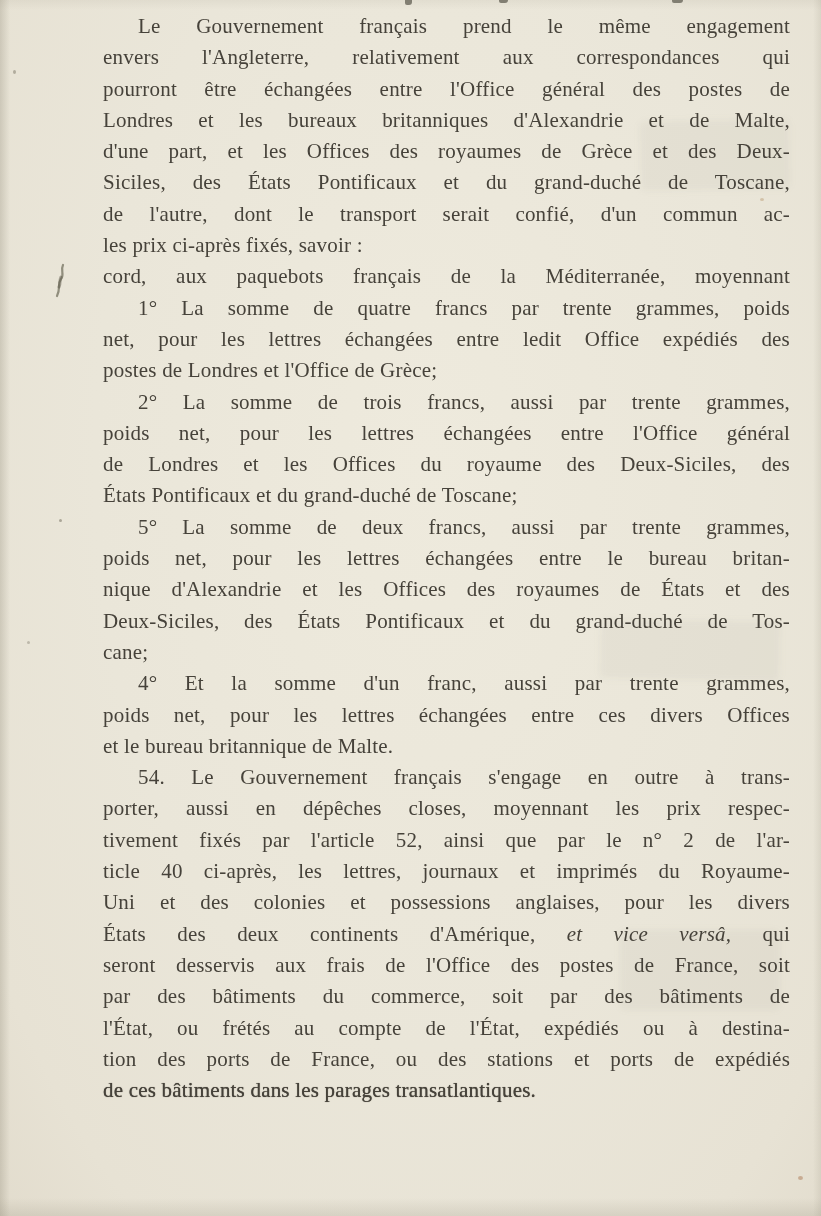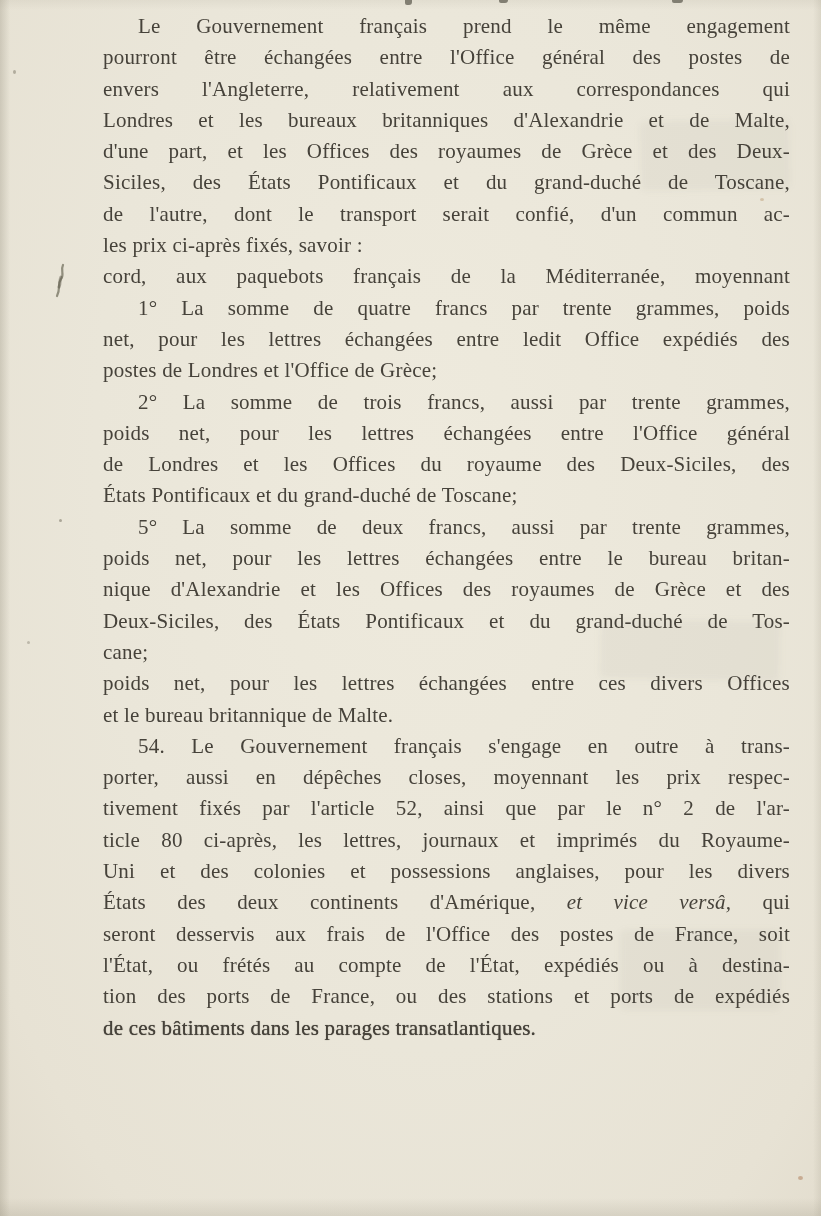--- a/index.html
+++ b/index.html
@@ -82,22 +82,22 @@
   </div>
 
   <div class="ghost ghost-1"></div>
   <div class="ghost ghost-2"></div>
   <div class="ghost ghost-3"></div>
 
   <div class="textblock">
 
     <div class="para">
       <div class="line first">Le Gouvernement français prend le même engagement</div>
+      <div class="line">envers l'Angleterre, relativement aux correspondances qui</div>
       <div class="line">pourront être échangées entre l'Office général des postes de</div>
-      <div class="line">envers l'Angleterre, relativement aux correspondances qui</div>
       <div class="line">Londres et les bureaux britanniques d'Alexandrie et de Malte,</div>
       <div class="line">d'une part, et les Offices des royaumes de Grèce et des Deux-</div>
       <div class="line">Siciles, des États Pontificaux et du grand-duché de Toscane,</div>
       <div class="line">de l'autre, dont le transport serait confié, d'un commun ac-</div>
       <div class="line plast">les prix ci-après fixés, savoir :</div>
       <div class="line">cord, aux paquebots français de la Méditerranée, moyennant</div>
     </div>
 
     <div class="para">
       <div class="line first">1° La somme de quatre francs par trente grammes, poids</div>
@@ -108,38 +108,40 @@
     <div class="para">
       <div class="line first">2° La somme de trois francs, aussi par trente grammes,</div>
       <div class="line">poids net, pour les lettres échangées entre l'Office général</div>
       <div class="line">de Londres et les Offices du royaume des Deux-Siciles, des</div>
       <div class="line plast">États Pontificaux et du grand-duché de Toscane;</div>
     </div>
 
     <div class="para">
       <div class="line first">5° La somme de deux francs, aussi par trente grammes,</div>
       <div class="line">poids net, pour les lettres échangées entre le bureau britan-</div>
-      <div class="line">nique d'Alexandrie et les Offices des royaumes de Grèce et des</div>
+      <div class="line">nique d'Alexandrie et les Offices des royaumes de États et des</div>
       <div class="line">Deux-Siciles, des États Pontificaux et du grand-duché de Tos-</div>
       <div class="line plast">cane;</div>
     </div>
 
     <div class="para">
+      <div class="line first">4° Et la somme d'un franc, aussi par trente grammes,</div>
       <div class="line">poids net, pour les lettres échangées entre ces divers Offices</div>
       <div class="line plast">et le bureau britannique de Malte.</div>
     </div>
 
 
     <div class="para">
       <div class="line first">54. Le Gouvernement français s'engage en outre à trans-</div>
       <div class="line">porter, aussi en dépêches closes, moyennant les prix respec-</div>
       <div class="line">tivement fixés par l'article 52, ainsi que par le n° 2 de l'ar-</div>
-      <div class="line">ticle 80 ci-après, les lettres, journaux et imprimés du Royaume-</div>
+      <div class="line">ticle 40 ci-après, les lettres, journaux et imprimés du Royaume-</div>
       <div class="line">Uni et des colonies et possessions anglaises, pour les divers</div>
       <div class="line"><span>États des deux continents d'Amérique, </span><em>et vice versâ,</em><span> qui</span></div>
       <div class="line">seront desservis aux frais de l'Office des postes de France, soit</div>
+      <div class="line">par des bâtiments du commerce, soit par des bâtiments de</div>
       <div class="line">l'État, ou frétés au compte de l'État, expédiés ou à destina-</div>
       <div class="line">tion des ports de France, ou des stations et ports de expédiés</div>
       <div class="line plast heavy">de ces bâtiments dans les parages transatlantiques.</div>
     </div>
 
   </div>
 </div>
 
 </body></html>

